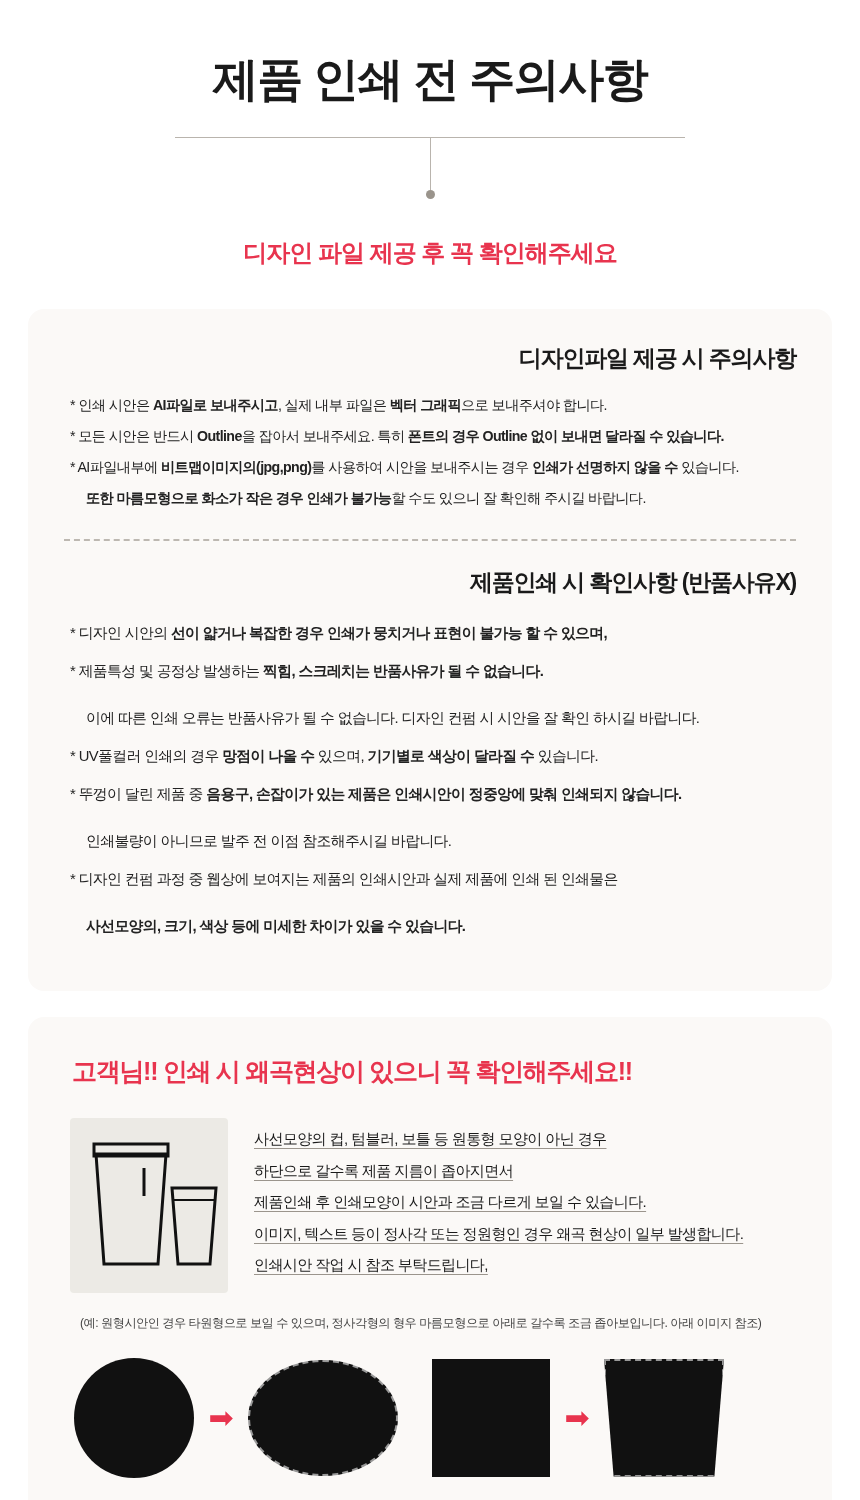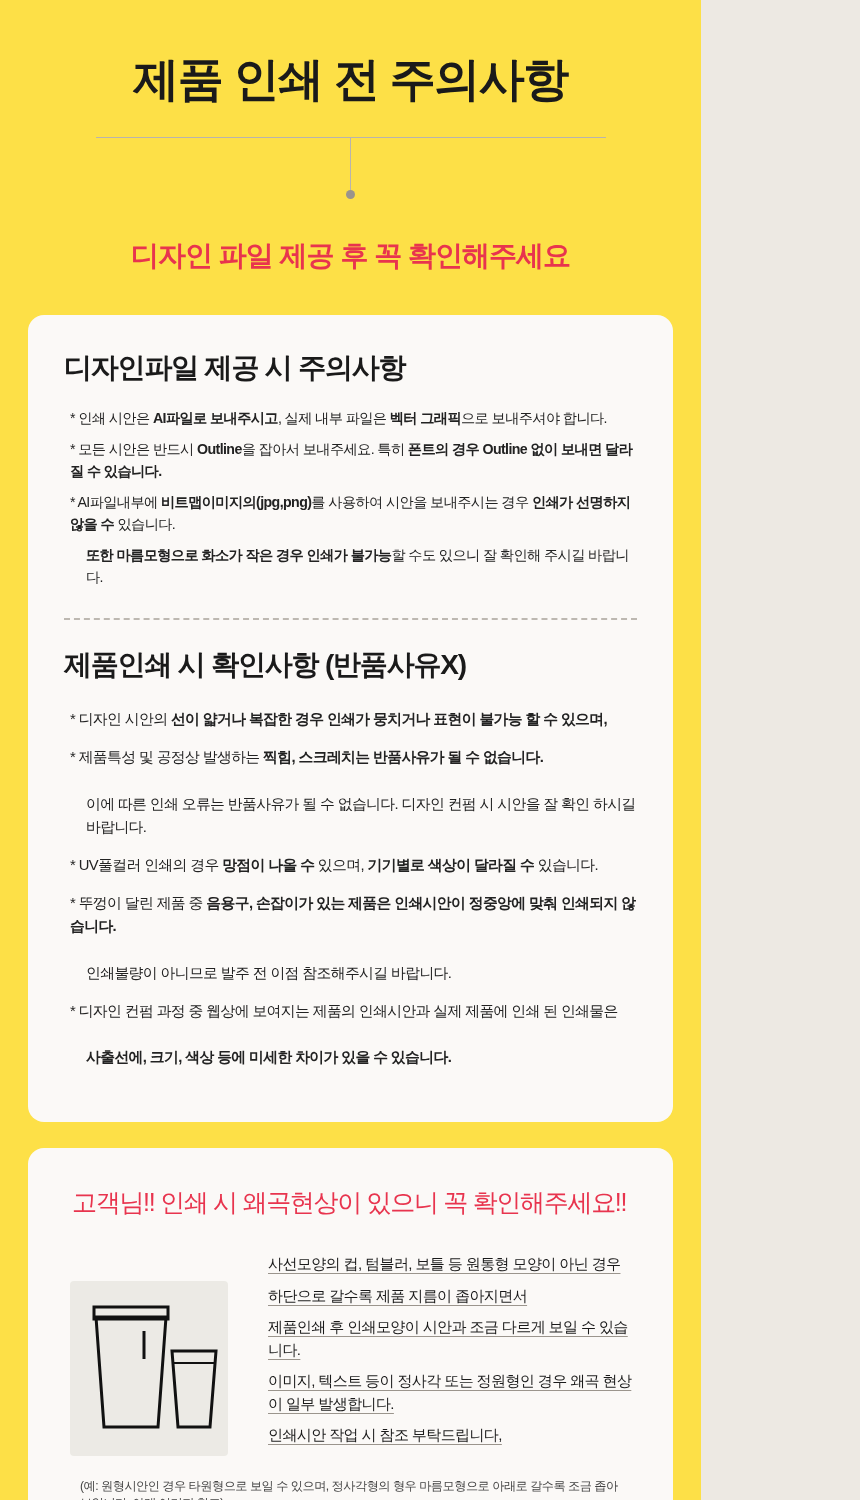--- a/index.html
+++ b/index.html
@@ -3,24 +3,24 @@
 <meta charset="utf-8">
 <style>
   * { box-sizing: border-box; }
   html, body {
     margin: 0;
     padding: 0;
     background: #ede9e3;
     font-family: "Liberation Sans", "DejaVu Sans", sans-serif;
   }
   #page {
-    width: 701px;
+    width: 860px;
     height: 1500px;
     position: relative;
-    background: #fde047;
+    background: #ffffff;
     overflow: hidden;
   }
 
   
   .header-wrap {
     padding-top: 52px;
     text-align: center;
   }
   .main-title {
     font-size: 46px;
@@ -44,42 +44,43 @@
   }
   .dot {
     width: 9px;
     height: 9px;
     border-radius: 50%;
     background: #9a948c;
     margin: 0 auto;
   }
   .subtitle {
     margin-top: 38px;
-    font-size: 28px;
+    font-size: 24px;
     font-weight: 800;
     color: #e8344e;
     letter-spacing: -1px;
   }
 
   
   .card {
     background: #fbf9f7;
     border-radius: 16px;
     margin: 0 28px;
     padding: 34px 36px 38px;
   }
   .card.first { margin-top: 40px; }
   .card.second { margin-top: 26px; padding-bottom: 46px; }
 
   .sec-title {
-    font-size: 28px;
+    font-size: 23px;
     font-weight: 800;
     color: #1a1a1a;
     letter-spacing: -1.2px;
     margin: 0 0 20px;
+    text-align: right;
   }
   .sec-title.second-title { margin-top: 4px; margin-bottom: 24px; }
 
   .line {
     font-size: 14.2px;
     color: #222;
     line-height: 1.55;
     margin: 0 0 9px;
     letter-spacing: -0.6px;
     padding-left: 6px;
@@ -91,30 +92,30 @@
 
   .dashed {
     border: 0;
     border-top: 2px dashed #bdb8b1;
     margin: 30px 0 26px;
   }
 
   
   .warn-title {
     font-size: 25px;
-    font-weight: 400;
+    font-weight: 700;
     color: #e8344e;
     letter-spacing: -1.3px;
     margin: 4px 0 30px;
     padding-left: 8px;
   }
   .warn-body {
     display: flex;
-    gap: 40px;
-    align-items: flex-end;
+    gap: 26px;
+    align-items: center;
     padding-left: 6px;
   }
   .cup-box {
     width: 158px;
     height: 175px;
     background: #eceae5;
     border-radius: 4px;
     flex: 0 0 auto;
     position: relative;
   }
@@ -194,21 +195,21 @@
 
     <h2 class="sec-title second-title">제품인쇄 시 확인사항 (반품사유X)</h2>
     <div class="sec2">
       <p class="line">* 디자인 시안의 <span class="b">선이 얇거나 복잡한 경우 인쇄가 뭉치거나 표현이 불가능 할 수 있으며,</span></p>
       <p class="line">* 제품특성 및 공정상 발생하는 <span class="b">찍힘, 스크레치는 반품사유가 될 수 없습니다.</span></p>
       <p class="line indent">이에 따른 인쇄 오류는 반품사유가 될 수 없습니다. 디자인 컨펌 시 시안을 잘 확인 하시길 바랍니다.</p>
       <p class="line">* UV풀컬러 인쇄의 경우 <span class="b">망점이 나올 수</span> 있으며, <span class="b">기기별로 색상이 달라질 수</span> 있습니다.</p>
       <p class="line">* 뚜껑이 달린 제품 중 <span class="b">음용구, 손잡이가 있는 제품은 인쇄시안이 정중앙에 맞춰 인쇄되지 않습니다.</span></p>
       <p class="line indent">인쇄불량이 아니므로 발주 전 이점 참조해주시길 바랍니다.</p>
       <p class="line">* 디자인 컨펌 과정 중 웹상에 보여지는 제품의 인쇄시안과 실제 제품에 인쇄 된 인쇄물은</p>
-      <p class="line indent"><span class="b">사출선에, 크기, 색상 등에 미세한 차이가 있을 수 있습니다.</span></p>
+      <p class="line indent"><span class="b">사선모양의, 크기, 색상 등에 미세한 차이가 있을 수 있습니다.</span></p>
     </div>
   </div>
 
   <div class="card second">
     <div class="warn-title">고객님!! 인쇄 시 왜곡현상이 있으니 꼭 확인해주세요!!</div>
 
     <div class="warn-body">
       <div class="cup-box">
         <svg width="158" height="175" viewBox="0 0 158 175" aria-hidden="true">
           <path d="M26 36 L96 36 L88 146 L34 146 Z" fill="none" stroke="#111" stroke-width="3"></path>

